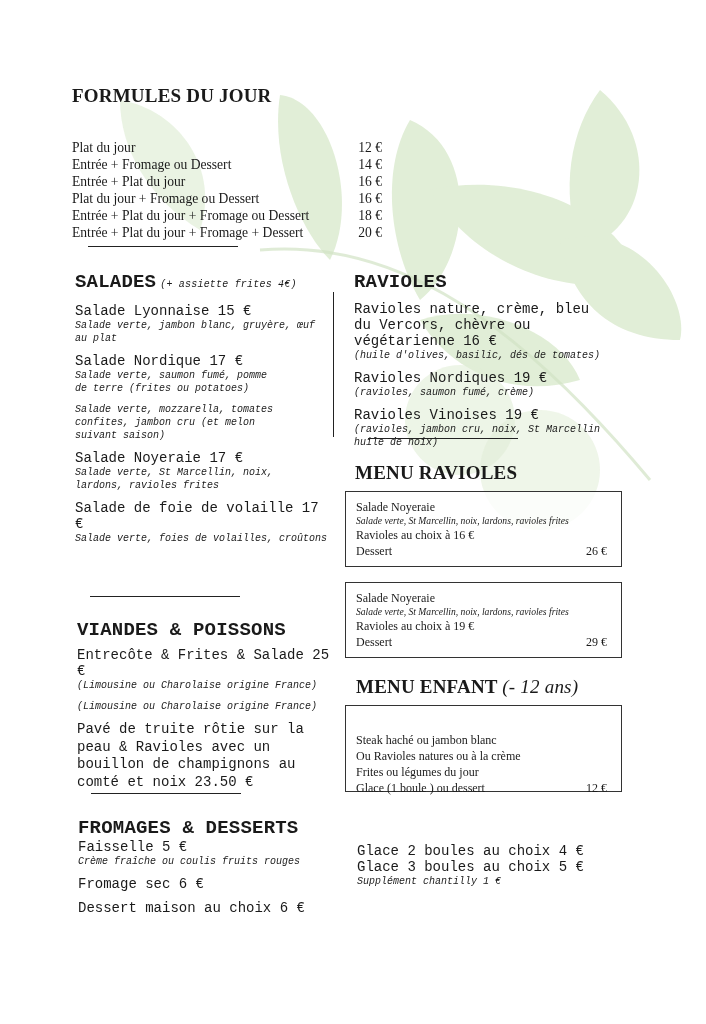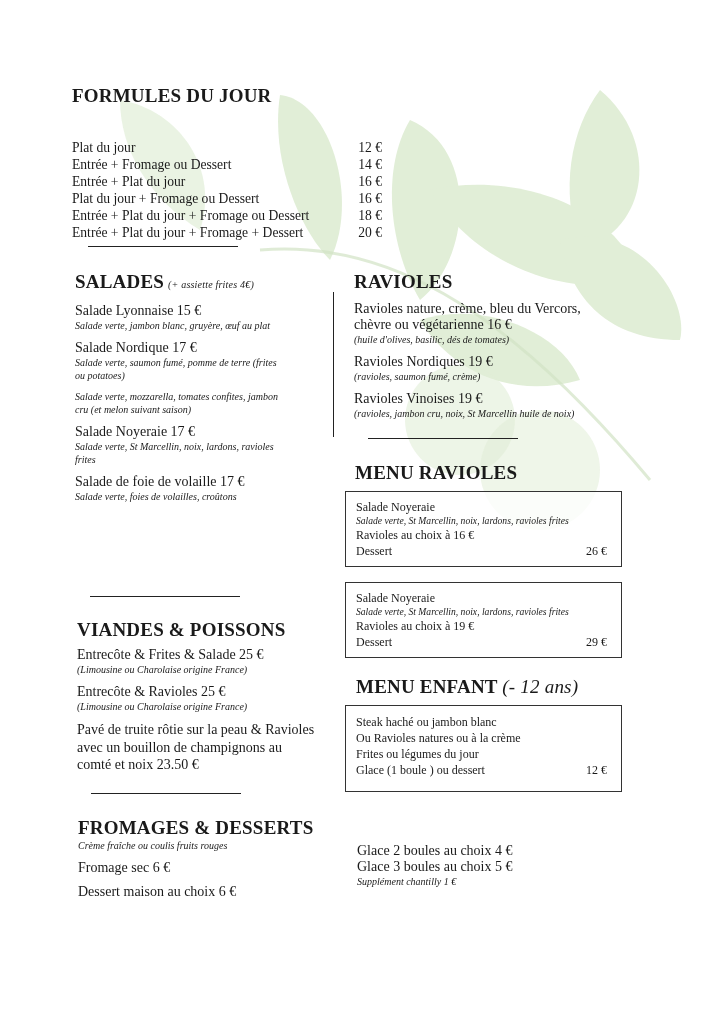--- a/index.html
+++ b/index.html
@@ -13,21 +13,21 @@
     .h-formules { left: 72px; top: 85px; font-size: 19px; }
     .formules { left: 72px; top: 140px; width: 310px; font-size: 13.6px; line-height: 16.9px; }
     .formules .row { display: flex; justify-content: space-between; }
     .rule { position: absolute; height: 1.3px; background: #222; }
     .vrule { position: absolute; width: 1.3px; background: #222; }
     .sec-title { font-size: 19px; }
     .sec-title .note { font-size: 10px; font-style: italic; font-weight: normal; margin-left: 4px; }
     .item-name { font-size: 14px; line-height: 16px; }
     .item-desc { font-size: 10px; line-height: 13px; font-style: italic; }
     .item { margin-bottom: 8px; }
-    .col { position: absolute; }
+    .col { position: absolute; font-family: Liberation Mono, monospace; }
     .box { position: absolute; border: 1.2px solid #333; background: rgba(255,255,255,0.75); padding: 7px 14px 6px 10px; box-sizing: border-box; }
     .box .line { font-size: 12px; line-height: 16px; display: flex; justify-content: space-between; }
     .box .desc { font-size: 9.6px; line-height: 12px; font-style: italic; }
     .h-enfant .age { font-weight: normal; font-style: italic; }
   </style>
 </head>
 <body>
 
 <svg class="leaves" viewBox="0 0 706 1024">
   <g fill="#dcebd0" opacity="0.85">
@@ -129,49 +129,49 @@
   <div class="line">Salade Noyeraie</div>
   <div class="desc">Salade verte, St Marcellin, noix, lardons, ravioles frites</div>
   <div class="line">Ravioles au choix à 19 €</div>
   <div class="line">
       <span>Dessert</span>
       <span>29 €</span>
     </div>
 </div>
 
 <h2 class="abs sec-title h-enfant" style="left:356px;top:676px;"><span>MENU ENFANT</span> <span class="age">(- 12 ans)</span></h2>
-<div class="box" style="left:345px;top:705px;width:277px;height:87px;padding-top:8px;">
+<div class="box" style="left:345px;top:705px;width:277px;height:87px;padding-top:26px;">
   <div class="line">Steak haché ou jambon blanc</div>
   <div class="line">Ou Ravioles natures ou à la crème</div>
   <div class="line">Frites ou légumes du jour</div>
   <div class="line">
       <span>Glace (1 boule ) ou dessert</span>
       <span>12 €</span>
     </div>
 </div>
 
 <div class="col" style="left:77px;top:619px;width:260px;">
   <h2 class="sec-title" style="margin-bottom:6px;">VIANDES &amp; POISSONS</h2>
   <div class="item">
       <div class="item-name">Entrecôte &amp; Frites &amp; Salade 25 €</div>
       <div class="item-desc">(Limousine ou Charolaise origine France)</div>
     </div>
   <div class="item">
-      <div class="item-name">Entrecôte &amp; Ravioles 25 €</div>
       <div class="item-desc">(Limousine ou Charolaise origine France)</div>
     </div>
   <div class="item">
       <div class="item-name" style="line-height:17.5px;width:240px">Pavé de truite rôtie sur la peau &amp; Ravioles avec un bouillon de champignons au comté et noix 23.50 €</div>
     </div>
 </div>
 <div class="rule" style="left:91px;top:793px;width:150px;"></div>
 
 <div class="col" style="left:78px;top:817px;width:270px;">
   <h2 class="sec-title" style="">FROMAGES &amp; DESSERTS</h2>
   <div class="item">
+      <div class="item-name">Faisselle 5 €</div>
       <div class="item-desc">Crème fraîche ou coulis fruits rouges</div>
     </div>
   <div class="item">
       <div class="item-name">Fromage sec 6 €</div>
     </div>
   <div class="item">
       <div class="item-name">Dessert maison au choix 6 €</div>
     </div>
 </div>
 <div class="col" style="left:357px;top:843px;width:250px;">

